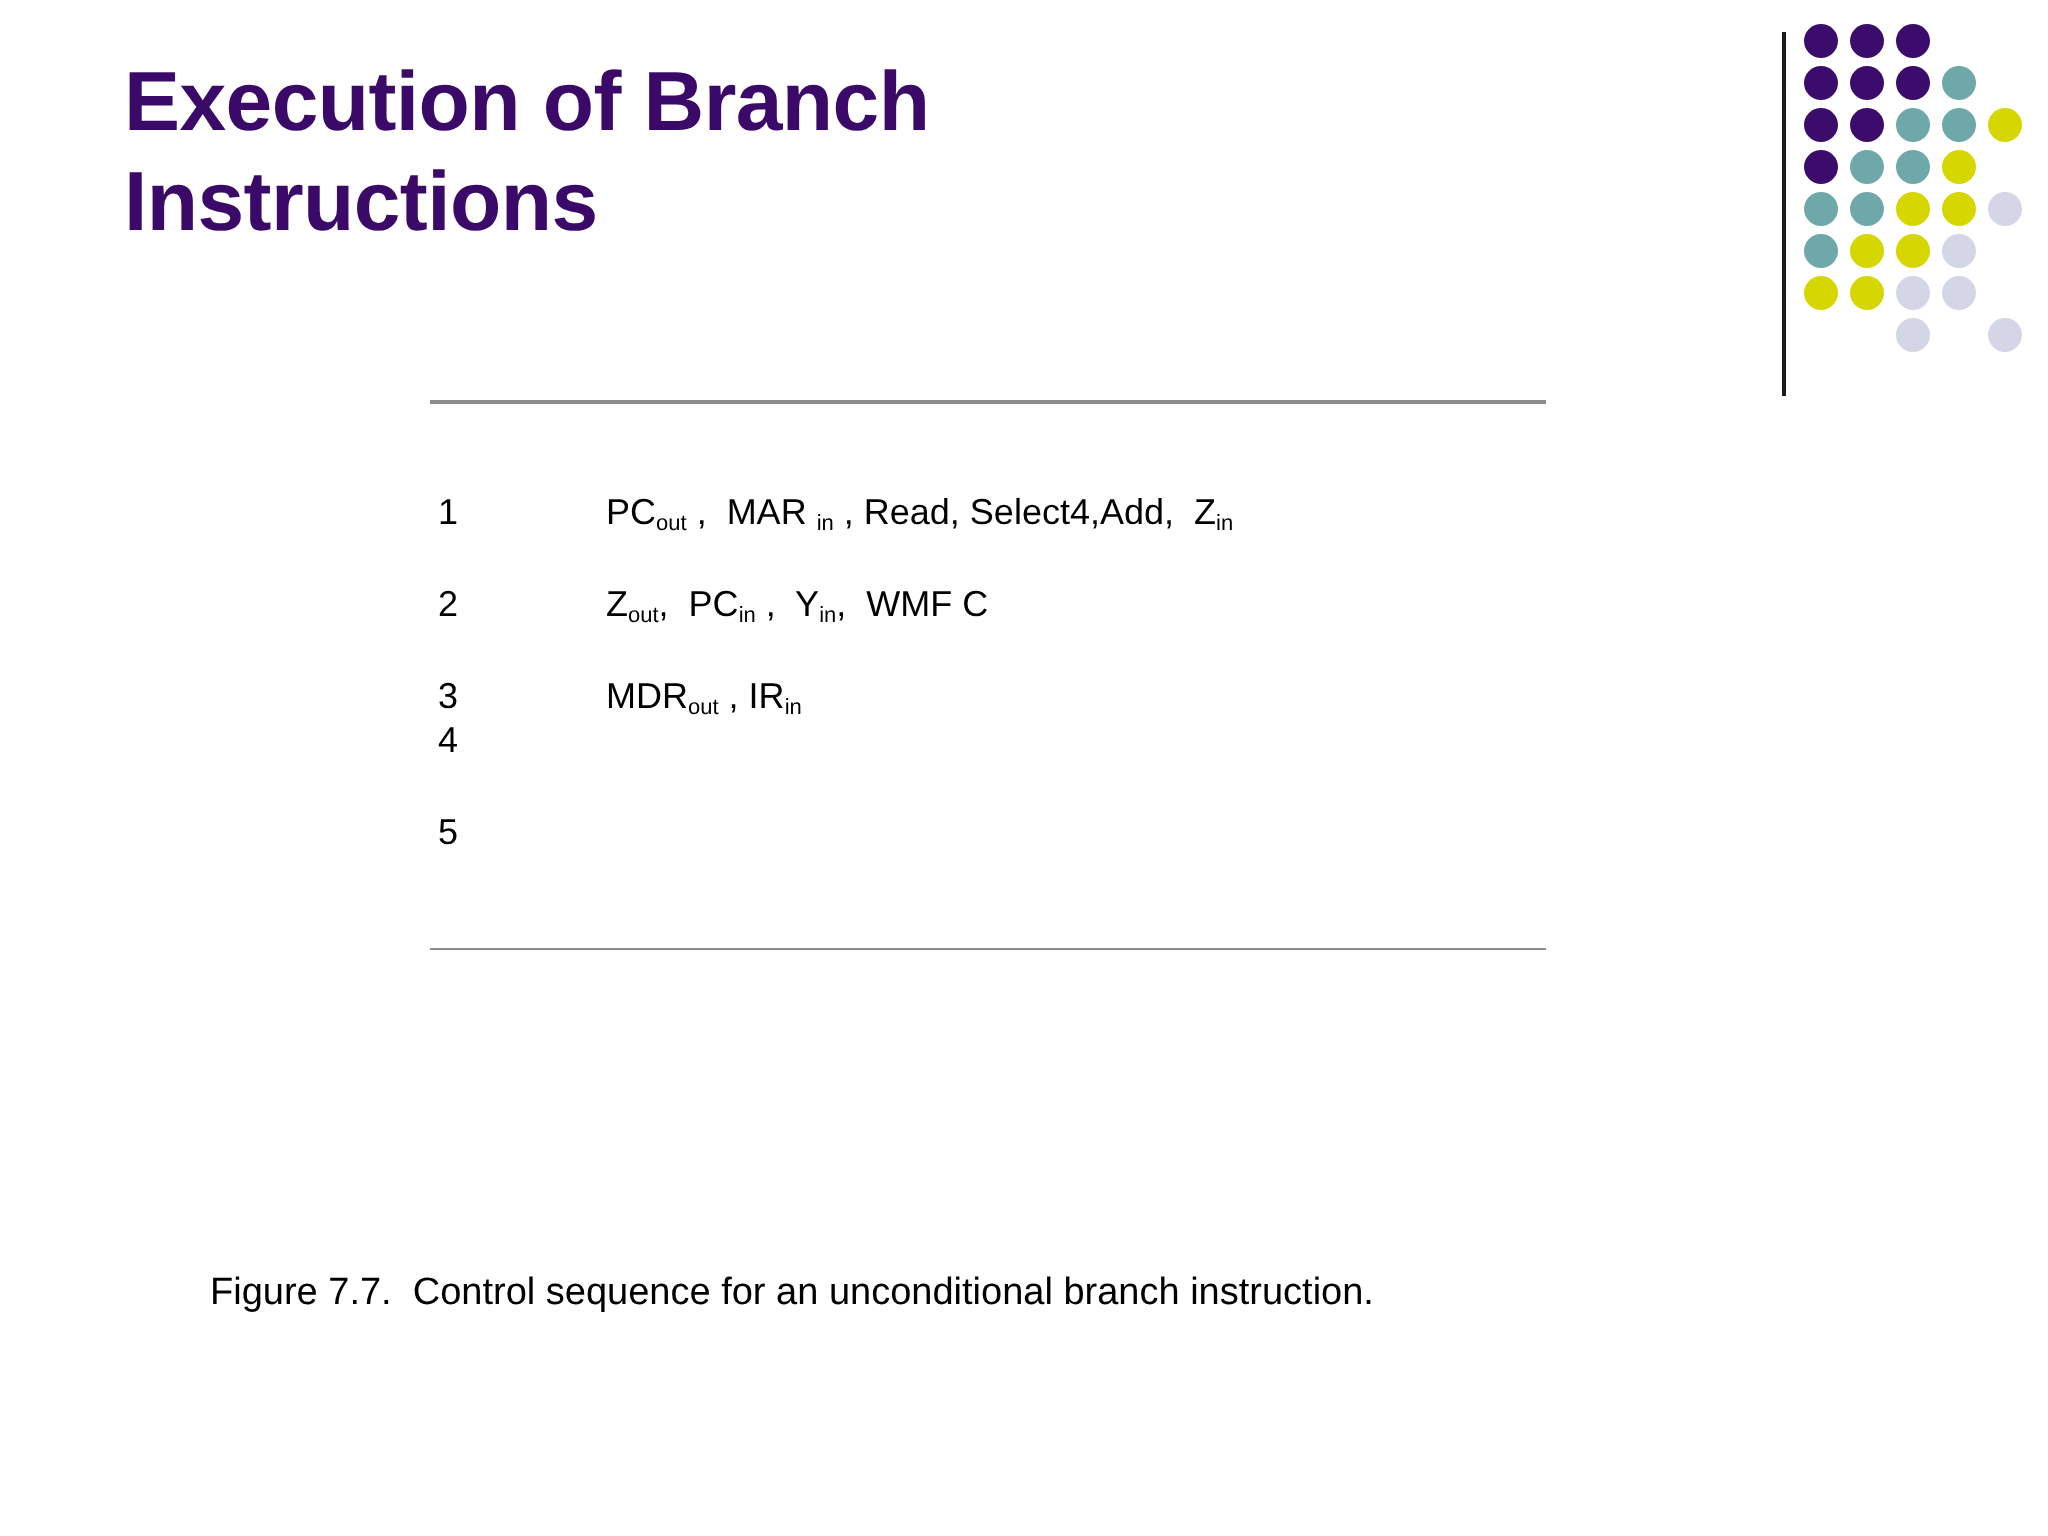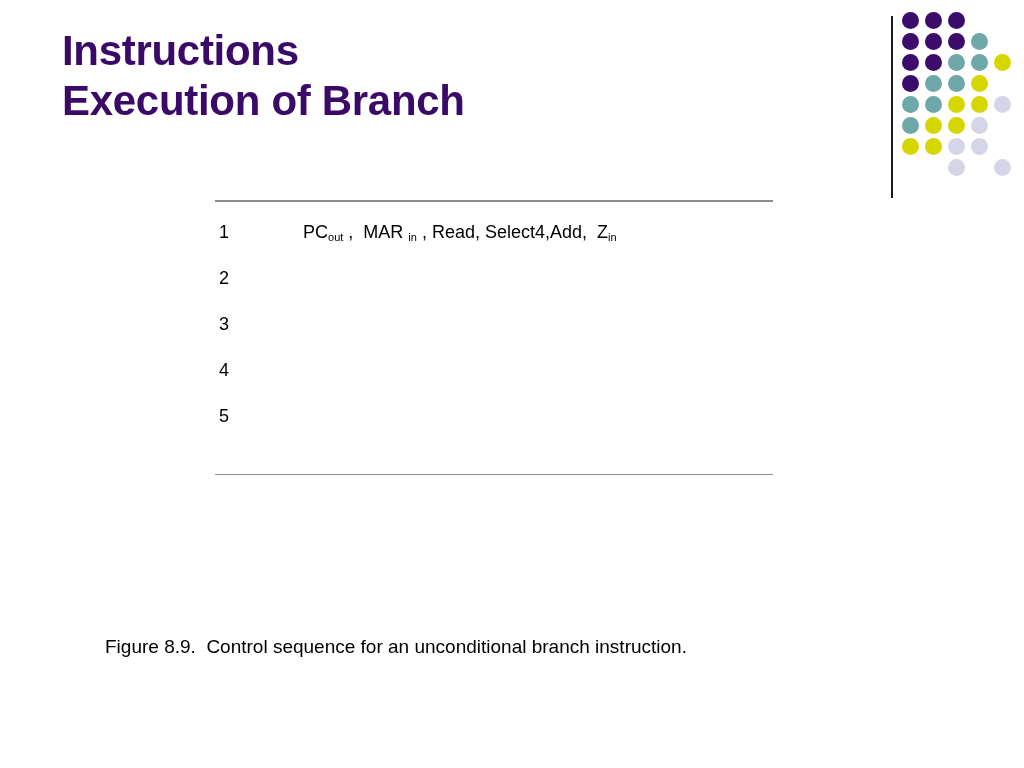--- a/index.html
+++ b/index.html
@@ -94,20 +94,21 @@
   }
   .row-step {
     width: 88px;
     flex: 0 0 88px;
     padding-left: 4px;
     box-sizing: border-box;
   }
   .row-action {
     flex: 1 1 auto;
     white-space: pre;
+    margin-top: 24px;
   }
   .row-action sub {
     font-size: 11px;
     vertical-align: baseline;
     position: relative;
     bottom: -3px;
   }
 
   
   #figure-caption {
@@ -116,22 +117,22 @@
     top: 636px;
     font-size: 19px;
     color: #000000;
     white-space: pre;
   }
 </style>
 </head>
 <body>
 
 <div id="slide-title">
+  <span class="title-line">Execution of Branch</span>
   <span class="title-line">Instructions</span>
-  <span class="title-line">Execution of Branch</span>
 </div>
 
 <div id="dot-motif">
   <div id="motif-rule"></div>
   <div id="dot-grid">
       <div class="dot" style="left: 0px; top: 0px; background: rgb(59, 12, 107);"></div>
       <div class="dot" style="left: 23px; top: 0px; background: rgb(59, 12, 107);"></div>
       <div class="dot" style="left: 46px; top: 0px; background: rgb(59, 12, 107);"></div>
       <div class="dot" style="left: 0px; top: 21px; background: rgb(59, 12, 107);"></div>
       <div class="dot" style="left: 23px; top: 21px; background: rgb(59, 12, 107);"></div>
@@ -167,27 +168,29 @@
 <div id="table-block">
   <div class="rule"></div>
   <div class="rule"></div>
   <div id="table-body">
       <div class="table-row">
         <div class="row-step">1</div>
         <div class="row-action">PC<sub>out</sub> ,  MAR <sub>in</sub> , Read, Select4,Add,  Z<sub>in</sub></div>
       </div>
       <div class="table-row">
         <div class="row-step">2</div>
+        <div class="row-action">Z<sub>out</sub>,  PC<sub>in</sub> ,  Y<sub>in</sub>,  WMF C</div>
       </div>
       <div class="table-row">
         <div class="row-step">3</div>
+        <div class="row-action">MDR<sub>out</sub> , IR<sub>in</sub></div>
       </div>
       <div class="table-row">
         <div class="row-step">4</div>
       </div>
       <div class="table-row">
         <div class="row-step">5</div>
       </div>
     </div>
   <div class="rule"></div>
 </div>
 
-<div id="figure-caption">Figure 8.9.  Control sequence for an unconditional branch instruction.</div>
+<div id="figure-caption">Figure 7.7.  Control sequence for an unconditional branch instruction.</div>
 
 </body></html>

